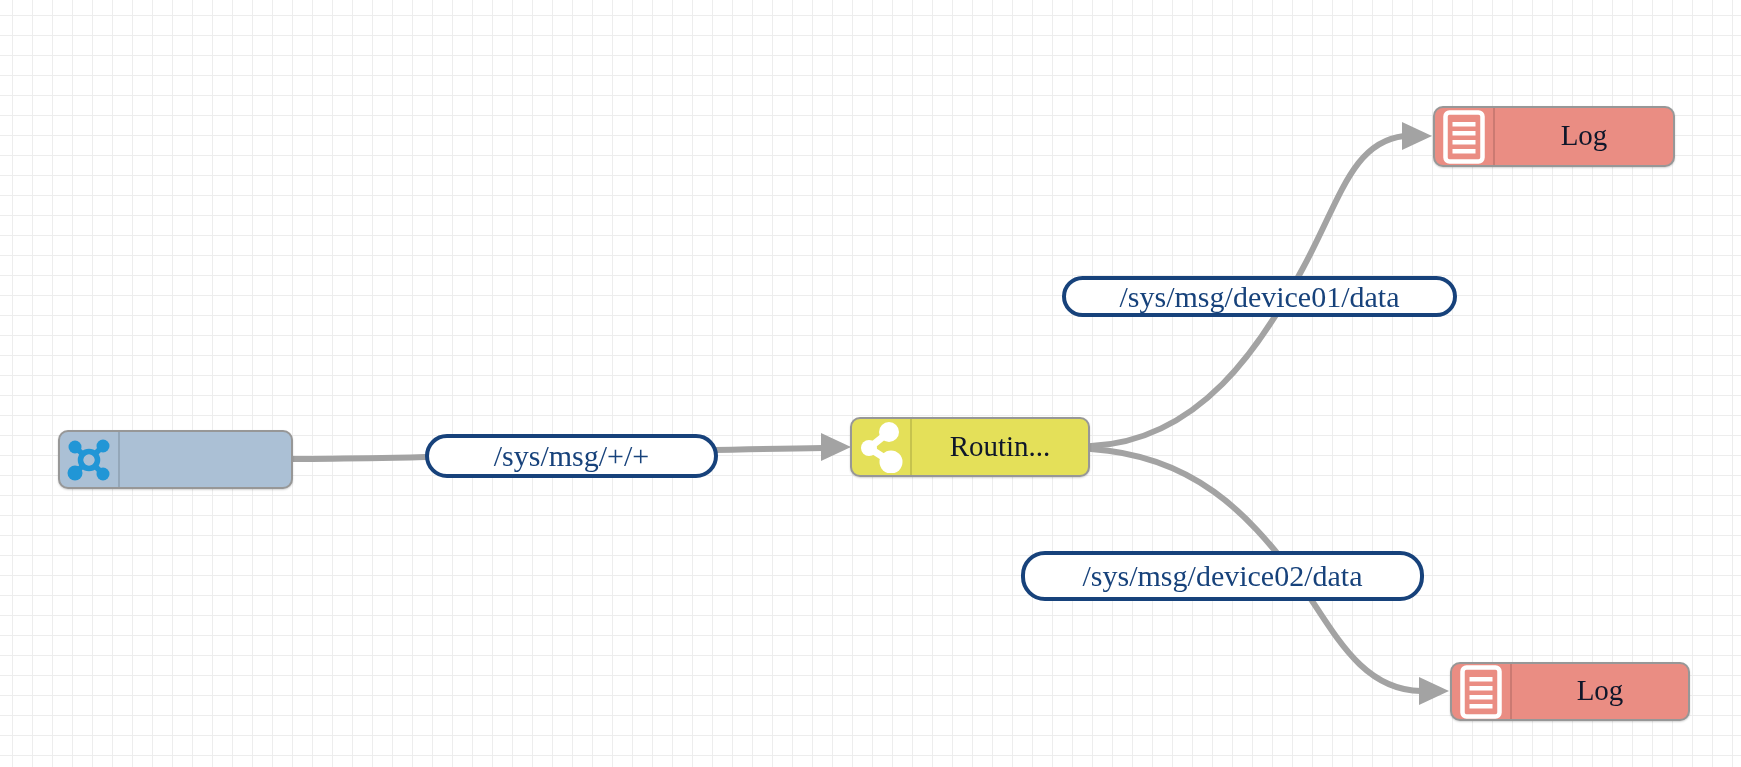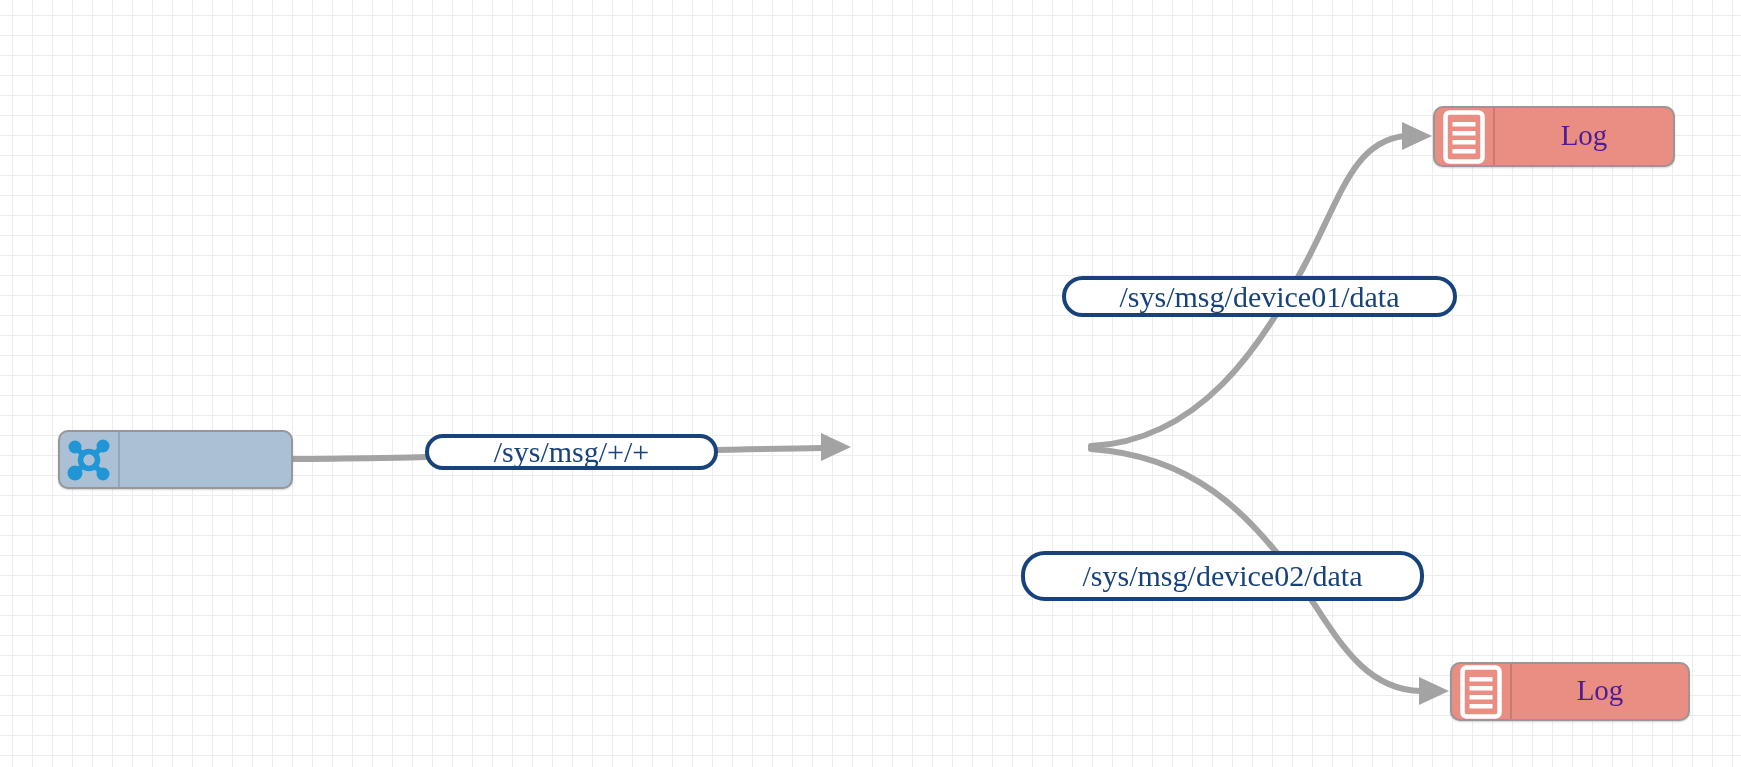--- a/index.html
+++ b/index.html
@@ -59,40 +59,40 @@
     box-sizing: border-box;
     border-top-left-radius: 8px;
     border-bottom-left-radius: 8px;
   }
   .node-label {
     flex: 1;
     display: flex;
     align-items: center;
     justify-content: center;
     font-size: 29px;
-    color: #4c1d95;
+    color: #0f172a;
     white-space: nowrap;
     line-height: 1;
     padding-bottom: 2px;
   }
   .pill {
     position: absolute;
     box-sizing: border-box;
     background: #ffffff;
     border: 4px solid #17427b;
     border-radius: 24px;
     display: flex;
     align-items: center;
     justify-content: center;
     color: #17427b;
     font-size: 30px;
     line-height: 1;
     white-space: nowrap;
   }
-  .pill-1 { left: 425px;  top: 434px; width: 293px; height: 36px; }
+  .pill-1 { left: 425px;  top: 434px; width: 293px; height: 44px; }
   .pill-2 { left: 1062px; top: 276px; width: 395px; height: 41px; }
   .pill-3 { left: 1021px; top: 551px; width: 403px; height: 50px; }
 </style>
 </head>
 <body>
 
 <div class="canvas">
 
   <svg class="wire-layer" viewBox="0 0 1741 767" xmlns="http://www.w3.org/2000/svg">
     <path class="wire" d="M 293 459 C 450 458, 680 450, 823 448"></path>
@@ -117,20 +117,34 @@
           <circle cx="37" cy="9" r="6.5"></circle>
           <circle cx="9" cy="36" r="7.5"></circle>
           <circle cx="37" cy="37" r="6.5"></circle>
         </g>
         <circle cx="23" cy="23" r="6" fill="#abc0d5"></circle>
         <circle cx="23" cy="23" r="8.5" fill="none" stroke="#2196d6" stroke-width="5.5"></circle>
       </svg>
     </div>
   </div>
 
+  <div class="node node-routing">
+    <div class="icon-box">
+      <svg width="46" height="52" viewBox="0 0 46 52">
+        <g stroke="#ffffff" stroke-width="7">
+          <line x1="11" y1="27" x2="31" y2="11"></line>
+          <line x1="11" y1="27" x2="33" y2="41"></line>
+        </g>
+        <circle cx="31" cy="11" r="10" fill="#ffffff"></circle>
+        <circle cx="11" cy="27" r="8" fill="#ffffff"></circle>
+        <circle cx="33" cy="41" r="11.5" fill="#ffffff"></circle>
+      </svg>
+    </div>
+    <div class="node-label">Routin...</div>
+  </div>
 
   <div class="node node-log1">
     <div class="icon-box">
       <svg width="42" height="54" viewBox="0 0 42 54">
         <rect x="2.5" y="2.5" width="37" height="49" rx="4" fill="none" stroke="#ffffff" stroke-width="4.5"></rect>
         <g fill="#ffffff">
           <rect x="9.5" y="12" width="23" height="4.5"></rect>
           <rect x="9.5" y="21" width="23" height="4.5"></rect>
           <rect x="9.5" y="30" width="23" height="4.5"></rect>
           <rect x="9.5" y="39" width="23" height="4.5"></rect>

